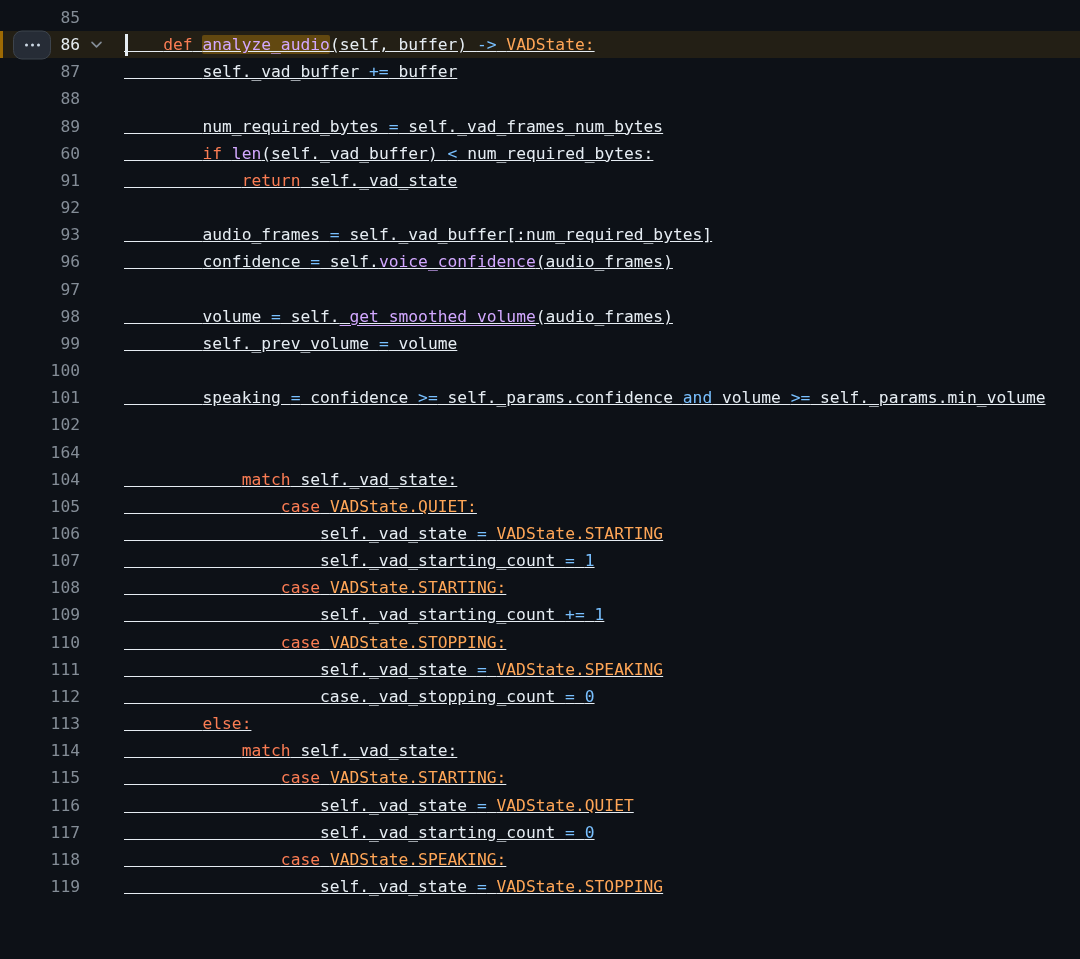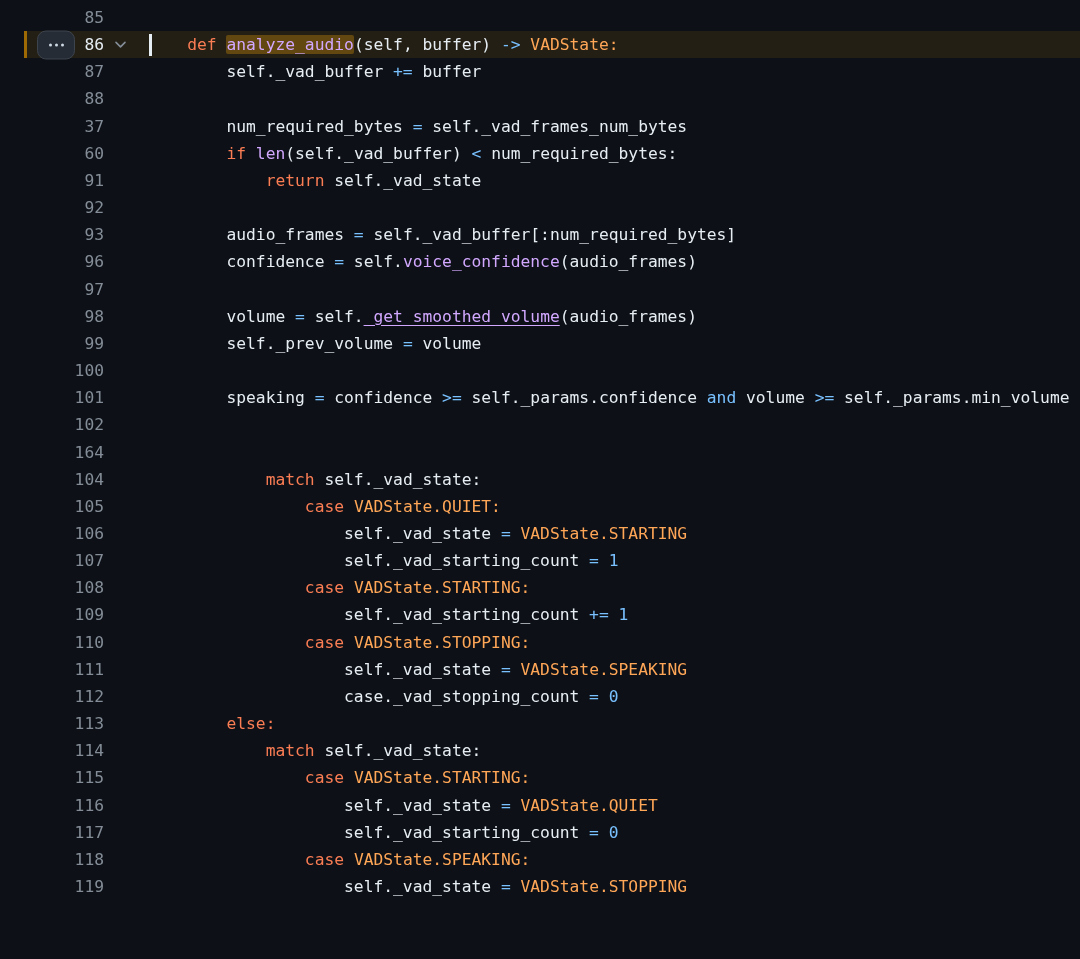--- a/index.html
+++ b/index.html
@@ -23,21 +23,21 @@
   }
   *{box-sizing:border-box;}
   html,body{margin:0;padding:0;}
   body{
     width:1080px;height:959px;overflow:hidden;
     background:var(--background);
     font-family:"DejaVu Sans Mono","Liberation Mono",monospace;
     font-size:16.3px;
     font-variant-ligatures:none;
   }
-  .code-area{position:relative;padding-top:4px;padding-left:24px;}
+  .code-area{position:relative;padding-top:4px;}
   .row{
     position:relative;display:flex;align-items:stretch;
     height:27.17px;line-height:27.17px;white-space:pre;width:100%;
   }
   .row.selected{background:var(--line-highlight);}
   .gutter{position:relative;flex:0 0 124px;display:flex;align-items:stretch;}
   .accent-bar{position:absolute;left:0;top:0;width:3px;height:100%;background:var(--accent-bar);}
   .kebab{
     position:absolute;left:13px;top:50%;transform:translateY(-50%);
     width:38px;height:29px;border-radius:9px;
@@ -47,42 +47,42 @@
   }
   .kdots{display:flex;gap:3px;align-items:center;}
   .kdots i{display:block;width:3px;height:3px;border-radius:50%;background:var(--kebab-dots);}
   .lnum{
     display:block;width:80px;text-align:right;
     color:var(--line-number);cursor:pointer;user-select:none;
   }
   .row.selected .lnum{color:var(--line-number-active);}
   .fold-slot{width:44px;display:flex;align-items:center;padding-left:9px;}
   .fold-slot svg{display:block;}
-  .code{position:relative;flex:1 1 auto;color:var(--text);cursor:text;}
+  .code{position:relative;flex:1 1 auto;color:var(--text);cursor:text;text-decoration:underline;}
   .cursor{position:absolute;left:1px;top:2.5px;width:2.5px;height:22px;background:var(--cursor);}
   .tok-txt{color:var(--text);}
   .tok-kw{color:var(--keyword);}
   .tok-cls{color:var(--class-name);}
   .tok-fn{color:var(--function);}
   .tok-fnh{color:var(--function);background:var(--word-highlight);border-radius:2px;}
   .tok-fnu{color:var(--function);text-decoration:underline;text-decoration-thickness:1px;text-underline-offset:3px;}
   .tok-op{color:var(--operator);}
   .tok-num{color:var(--number);}
 </style>
 </head>
 <body>
 
 <div class="code-area" id="code-area">
     <div class="row"><div class="gutter"><span class="lnum">85</span><span class="fold-slot"></span></div><div class="code"></div></div>
     <div class="row selected"><div class="gutter"><div class="accent-bar"></div><button class="kebab"><span class="kdots"><i></i><i></i><i></i></span></button><span class="lnum">86</span><span class="fold-slot"><svg width="15" height="15" viewBox="0 0 16 16" aria-hidden="true">
             <path d="M3.2 5.8 8 10.6l4.8-4.8" fill="none" stroke="var(--fold-icon)" stroke-width="1.7" stroke-linecap="round" stroke-linejoin="round"></path>
           </svg></span></div><div class="code"><span class="cursor"></span><span class="tok-txt">    </span><span class="tok-kw">def</span><span class="tok-txt"> </span><span class="tok-fnh">analyze_audio</span><span class="tok-txt">(self, buffer) </span><span class="tok-op">-&gt;</span><span class="tok-txt"> </span><span class="tok-cls">VADState:</span></div></div>
     <div class="row"><div class="gutter"><span class="lnum">87</span><span class="fold-slot"></span></div><div class="code"><span class="tok-txt">        </span><span class="tok-txt">self._vad_buffer </span><span class="tok-op">+=</span><span class="tok-txt"> buffer</span></div></div>
     <div class="row"><div class="gutter"><span class="lnum">88</span><span class="fold-slot"></span></div><div class="code"></div></div>
-    <div class="row"><div class="gutter"><span class="lnum">37</span><span class="fold-slot"></span></div><div class="code"><span class="tok-txt">        </span><span class="tok-txt">num_required_bytes </span><span class="tok-op">=</span><span class="tok-txt"> self._vad_frames_num_bytes</span></div></div>
+    <div class="row"><div class="gutter"><span class="lnum">89</span><span class="fold-slot"></span></div><div class="code"><span class="tok-txt">        </span><span class="tok-txt">num_required_bytes </span><span class="tok-op">=</span><span class="tok-txt"> self._vad_frames_num_bytes</span></div></div>
     <div class="row"><div class="gutter"><span class="lnum">60</span><span class="fold-slot"></span></div><div class="code"><span class="tok-txt">        </span><span class="tok-kw">if</span><span class="tok-txt"> </span><span class="tok-fn">len</span><span class="tok-txt">(self._vad_buffer) </span><span class="tok-op">&lt;</span><span class="tok-txt"> num_required_bytes:</span></div></div>
     <div class="row"><div class="gutter"><span class="lnum">91</span><span class="fold-slot"></span></div><div class="code"><span class="tok-txt">            </span><span class="tok-kw">return</span><span class="tok-txt"> self._vad_state</span></div></div>
     <div class="row"><div class="gutter"><span class="lnum">92</span><span class="fold-slot"></span></div><div class="code"></div></div>
     <div class="row"><div class="gutter"><span class="lnum">93</span><span class="fold-slot"></span></div><div class="code"><span class="tok-txt">        </span><span class="tok-txt">audio_frames </span><span class="tok-op">=</span><span class="tok-txt"> self._vad_buffer[:num_required_bytes]</span></div></div>
     <div class="row"><div class="gutter"><span class="lnum">96</span><span class="fold-slot"></span></div><div class="code"><span class="tok-txt">        </span><span class="tok-txt">confidence </span><span class="tok-op">=</span><span class="tok-txt"> self.</span><span class="tok-fn">voice_confidence</span><span class="tok-txt">(audio_frames)</span></div></div>
     <div class="row"><div class="gutter"><span class="lnum">97</span><span class="fold-slot"></span></div><div class="code"></div></div>
     <div class="row"><div class="gutter"><span class="lnum">98</span><span class="fold-slot"></span></div><div class="code"><span class="tok-txt">        </span><span class="tok-txt">volume </span><span class="tok-op">=</span><span class="tok-txt"> self.</span><span class="tok-fnu">_get_smoothed_volume</span><span class="tok-txt">(audio_frames)</span></div></div>
     <div class="row"><div class="gutter"><span class="lnum">99</span><span class="fold-slot"></span></div><div class="code"><span class="tok-txt">        </span><span class="tok-txt">self._prev_volume </span><span class="tok-op">=</span><span class="tok-txt"> volume</span></div></div>
     <div class="row"><div class="gutter"><span class="lnum">100</span><span class="fold-slot"></span></div><div class="code"></div></div>
     <div class="row"><div class="gutter"><span class="lnum">101</span><span class="fold-slot"></span></div><div class="code"><span class="tok-txt">        </span><span class="tok-txt">speaking </span><span class="tok-op">=</span><span class="tok-txt"> confidence </span><span class="tok-op">&gt;=</span><span class="tok-txt"> self._params.confidence </span><span class="tok-op">and</span><span class="tok-txt"> volume </span><span class="tok-op">&gt;=</span><span class="tok-txt"> self._params.min_volume</span></div></div>

